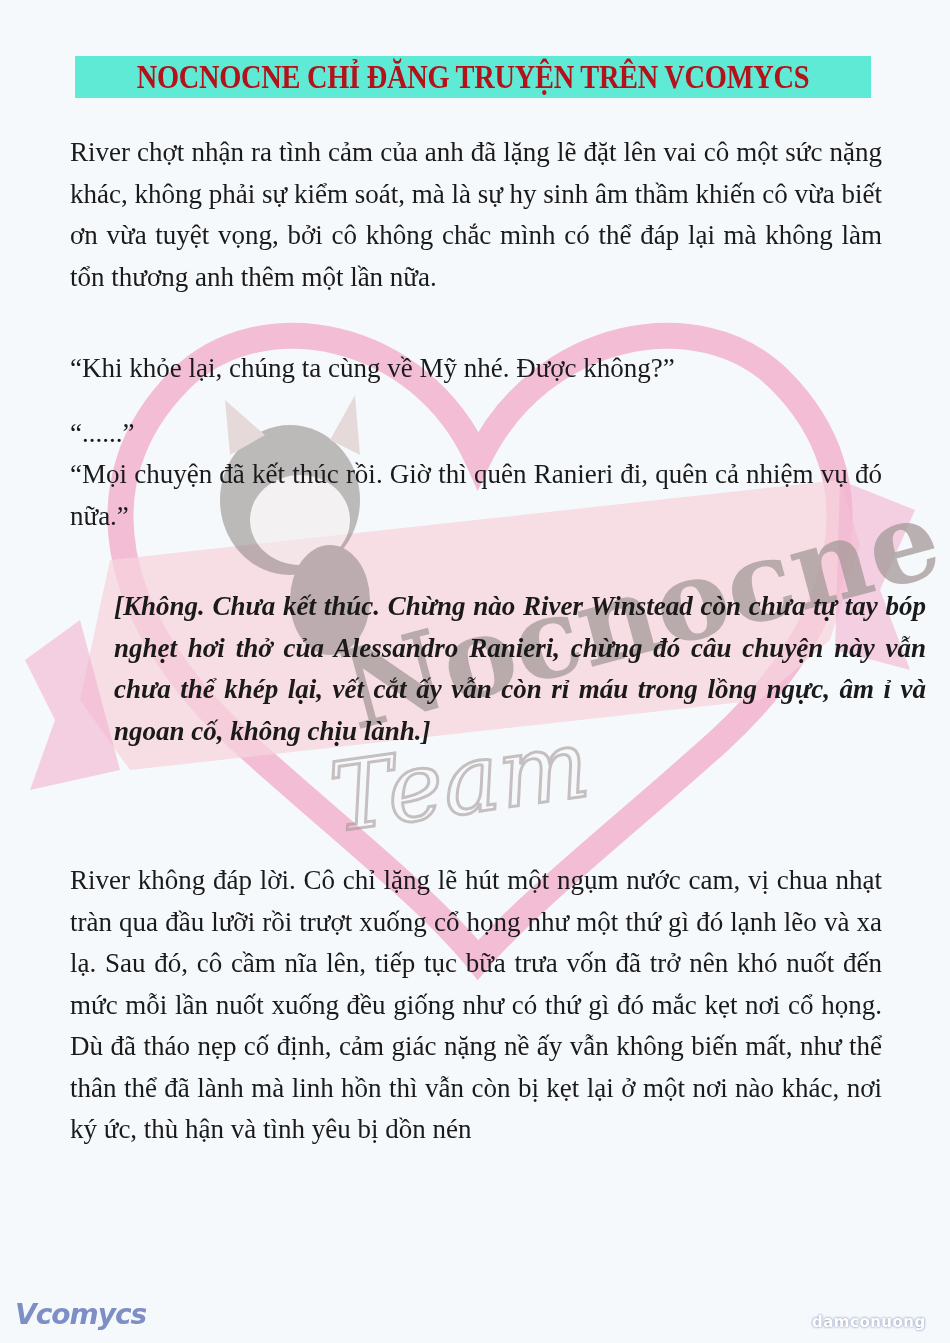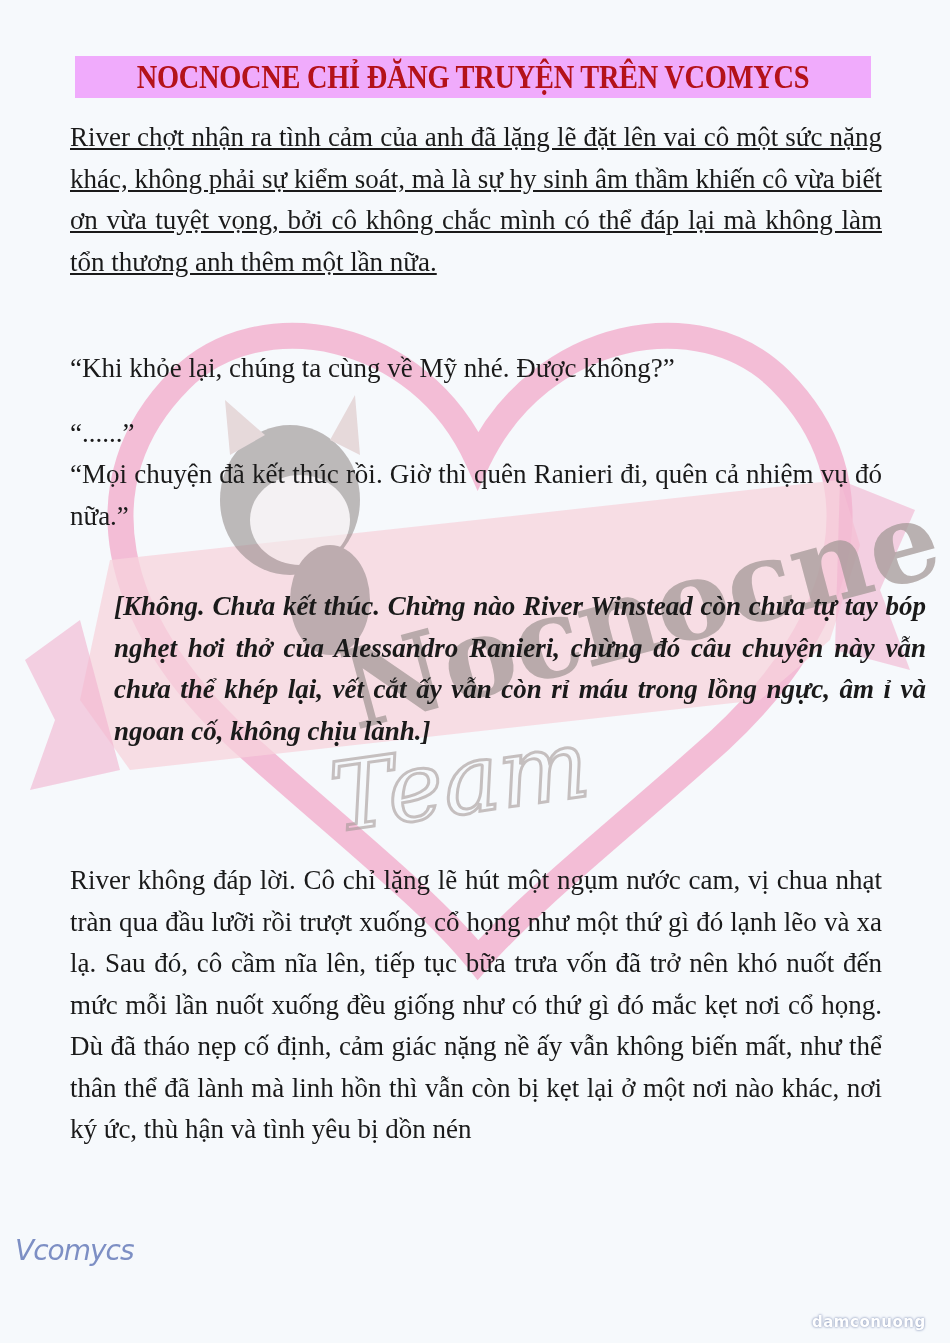--- a/index.html
+++ b/index.html
@@ -9,46 +9,46 @@
       position: relative;
       font-family: "Liberation Serif", "DejaVu Serif", serif;
       color: #1a1a1a;
     }
     .watermark {
       position: absolute; left: 0; top: 0; width: 950px; height: 1343px;
       pointer-events: none; z-index: 0;
     }
     .header-banner {
       position: absolute; left: 75px; top: 56px; width: 796px; height: 42px;
-      background: #f0abfc;
+      background: #5eead4;
       display: flex; align-items: center; justify-content: center;
       z-index: 1;
     }
     .header-text {
       color: #b4121a; font-weight: bold;
       font-family: "Liberation Serif", serif;
       font-size: 33px; letter-spacing: -0.3px;
       transform: scaleX(0.86); white-space: nowrap;
     }
     .para {
       position: absolute; left: 70px; width: 812px;
       font-size: 27px; line-height: 41.5px;
       text-align: justify; margin: 0;
       z-index: 1;
     }
     .para.italic { font-style: italic; font-weight: bold; margin-left: 44px; }
-    .p1 { top: 117px; text-decoration: underline; }
+    .p1 { top: 132px; }
     .p2 { top: 348px; text-align: left; }
     .p3 { top: 413px; text-align: left; }
     .p4 { top: 454px; }
     .p5 { top: 586px; }
     .p6 { top: 860px; }
     .footer-logo {
-      position: absolute; left: 15px; top: 1234px; z-index: 1;
-      font-family: "DejaVu Sans", sans-serif; font-style: italic; font-weight: normal;
+      position: absolute; left: 15px; top: 1298px; z-index: 1;
+      font-family: "DejaVu Sans", sans-serif; font-style: italic; font-weight: bold;
       font-size: 28px; color: #7d8fc4; letter-spacing: -1px;
     }
     .footer-credit {
       position: absolute; left: 812px; top: 1313px; z-index: 1;
       font-family: "DejaVu Sans", sans-serif; font-size: 15px;
       color: #ffffff; letter-spacing: 0.5px;
       text-shadow: 0 0 3px #9aa6c4, 0 0 2px #9aa6c4;
       font-weight: bold;
     }
   </style>

